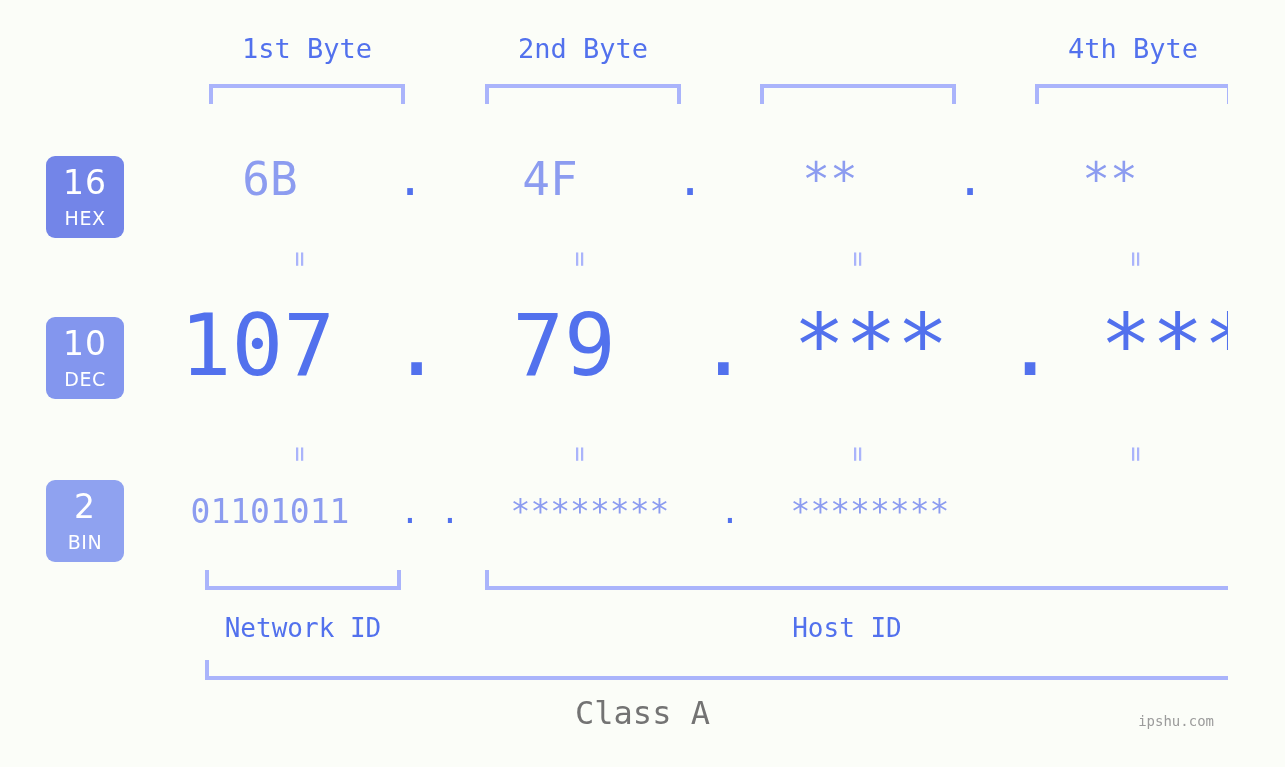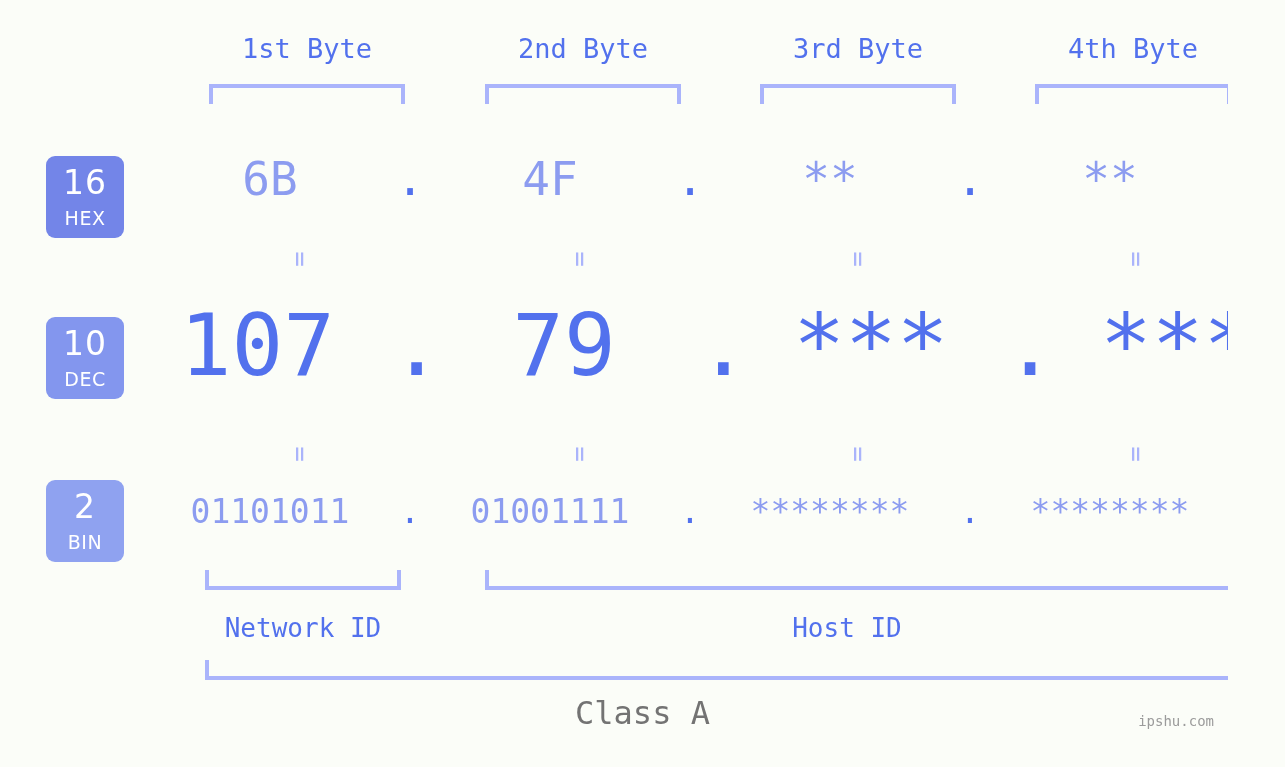--- a/index.html
+++ b/index.html
@@ -154,21 +154,20 @@
     text-align: right;
   }
 </style>
 </head>
 <body>
 
 <div id="stage">
 
   <div class="byte-label" style="left:187px;">1st Byte</div>
   <div class="byte-label" style="left:463px;">2nd Byte</div>
-  <div class="byte-label" style="left:738px;">3rd Byte</div>
   <div class="byte-label" style="left:1013px;">4th Byte</div>
 
   <div class="bracket down" style="left:209px;  top:84px; width:196px;"></div>
   <div class="bracket down" style="left:485px;  top:84px; width:196px;"></div>
   <div class="bracket down" style="left:760px;  top:84px; width:196px;"></div>
   <div class="bracket down" style="left:1035px; top:84px; width:196px;"></div>
 
   <div class="badge" style="top:156px; background:#7385e8;">
     <span class="num">16</span>
     <span class="nm">HEX</span>
@@ -208,21 +207,20 @@
   </div>
 
   <div class="eq" style="left:285px; top:441px;">=</div>
   <div class="eq" style="left:565px; top:441px;">=</div>
   <div class="eq" style="left:843px; top:441px;">=</div>
   <div class="eq" style="left:1121px; top:441px;">=</div>
 
   <div class="row" id="row-bin">
     <div class="cell">01101011</div>
     <div class="sep">.</div>
-    <div class="cell">01001111</div>
     <div class="sep">.</div>
     <div class="cell">********</div>
     <div class="sep">.</div>
     <div class="cell">********</div>
   </div>
 
   <div class="bracket up" style="left:205px; top:570px; width:196px;"></div>
   <div class="bracket up" style="left:485px; top:570px; width:752px;"></div>
 
   <div class="id-label" style="left:183px; top:613px; width:240px;">Network ID</div>

